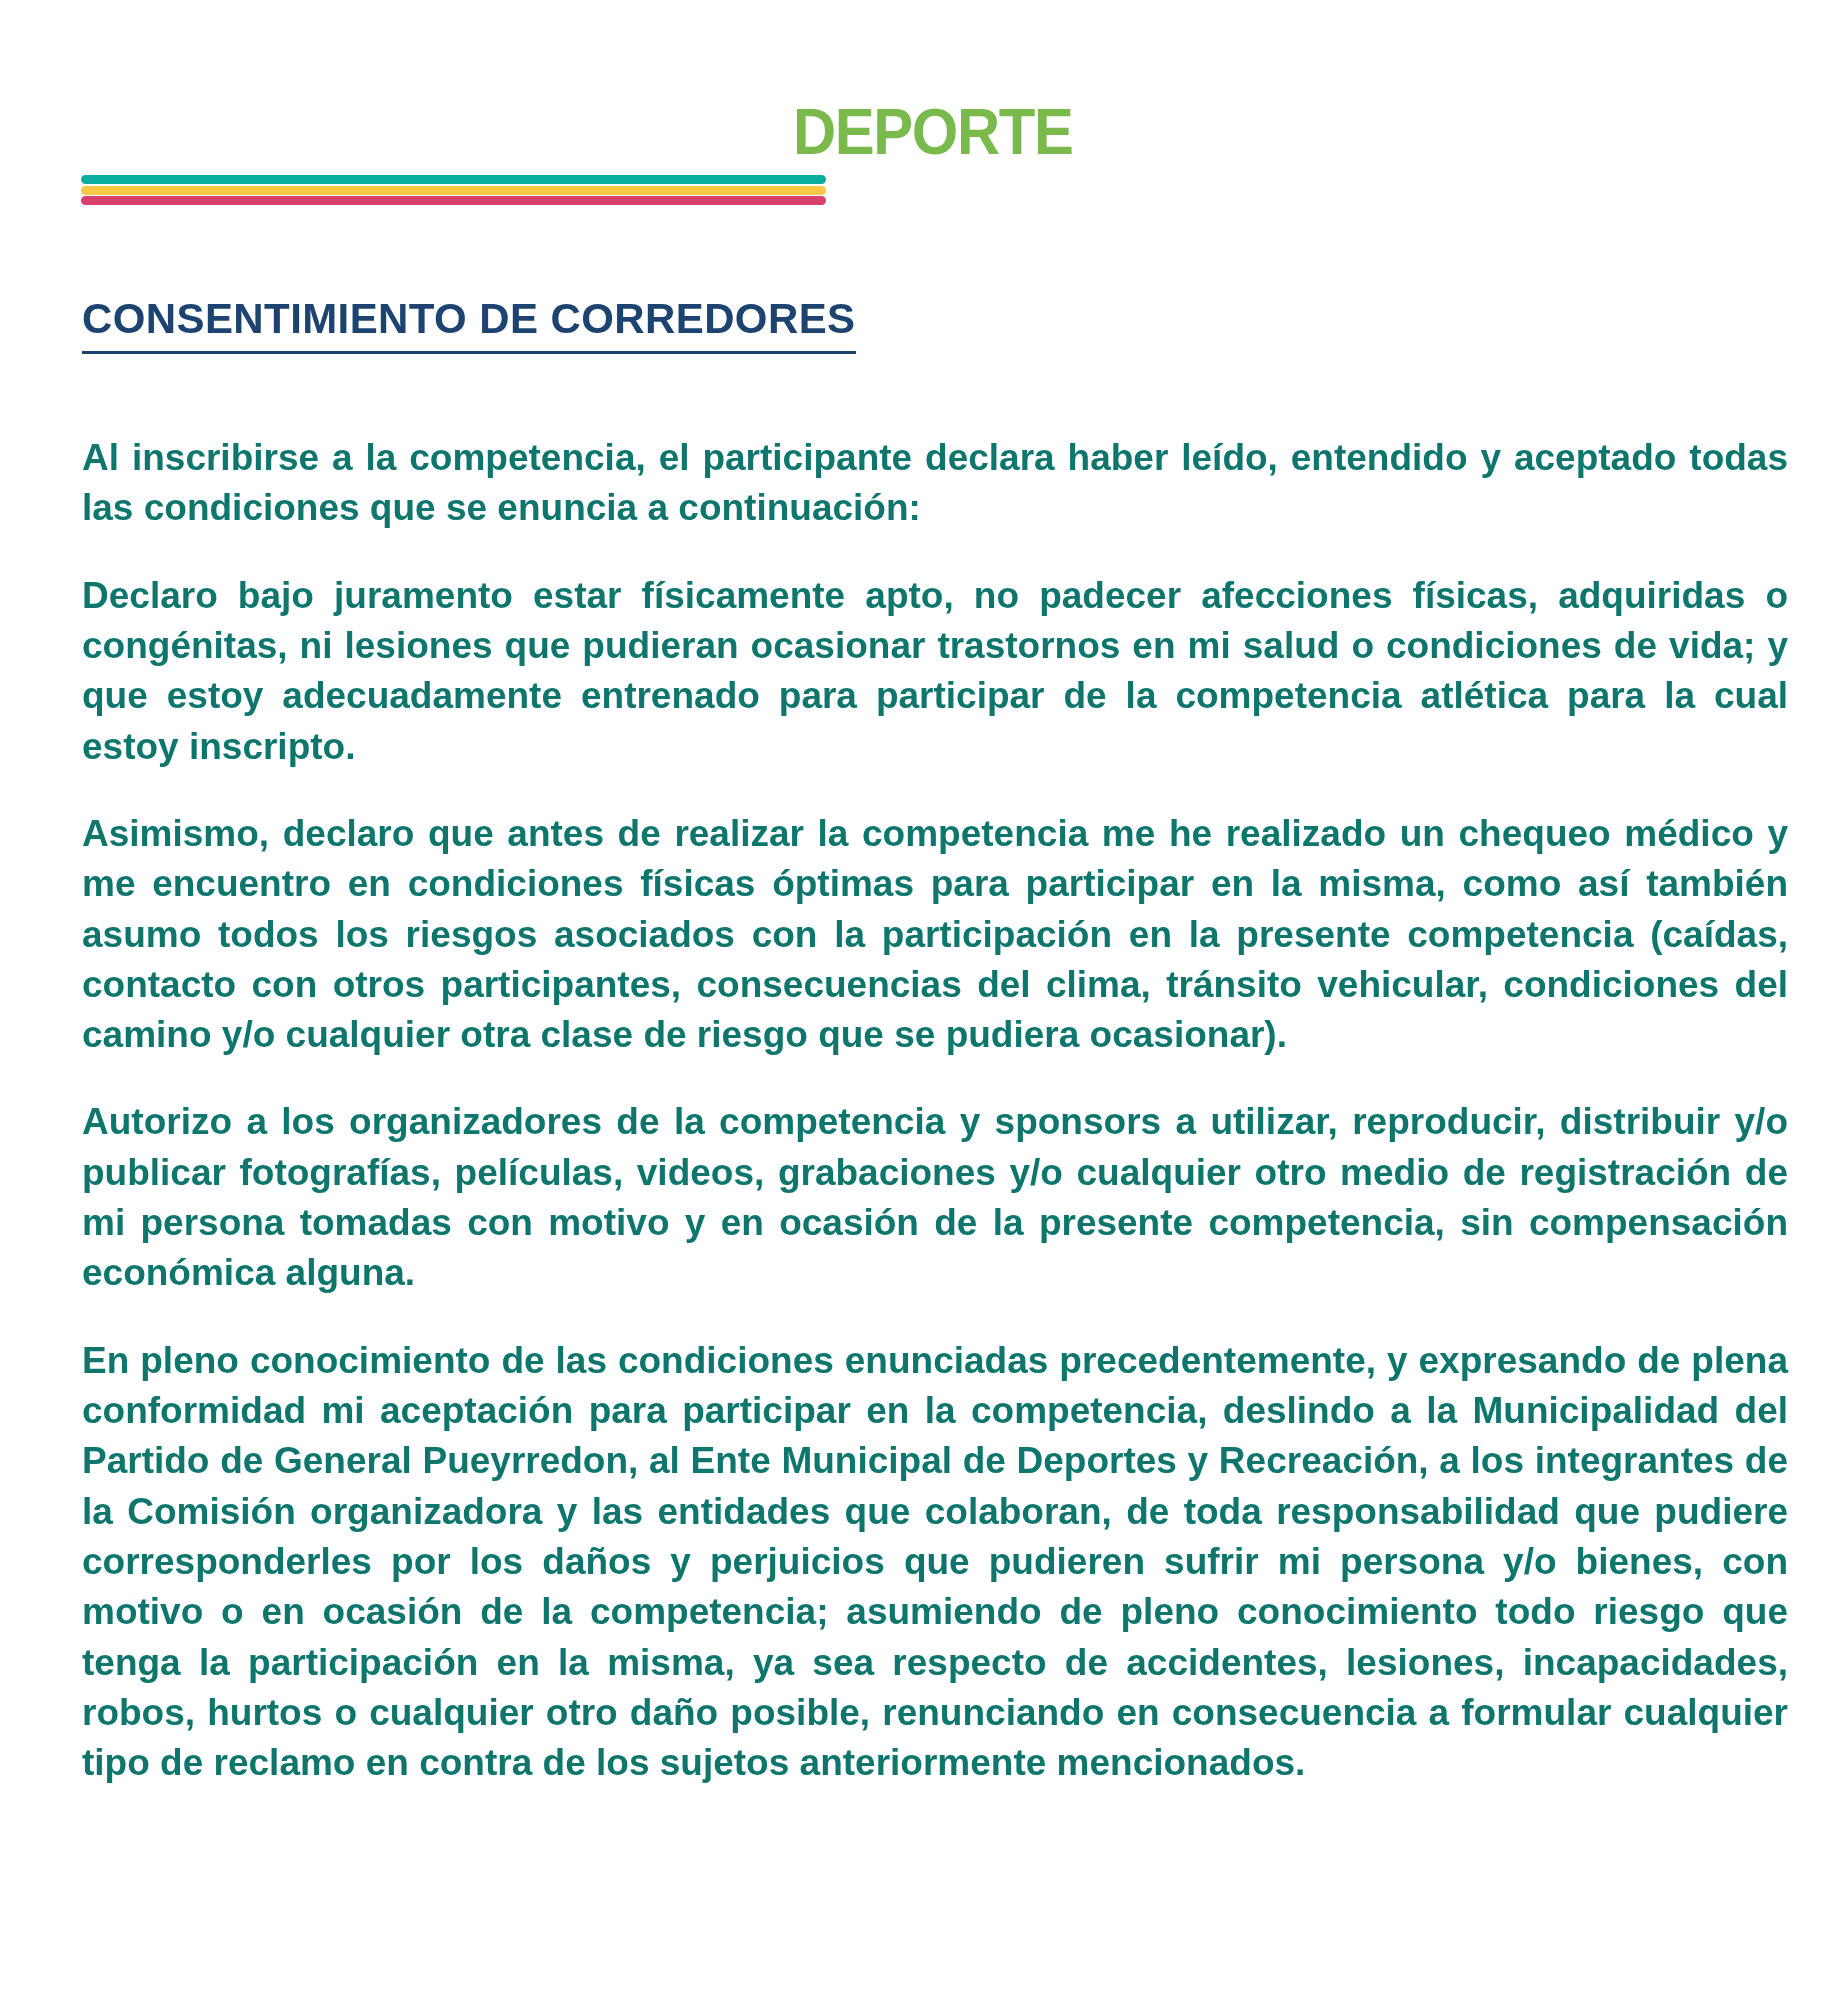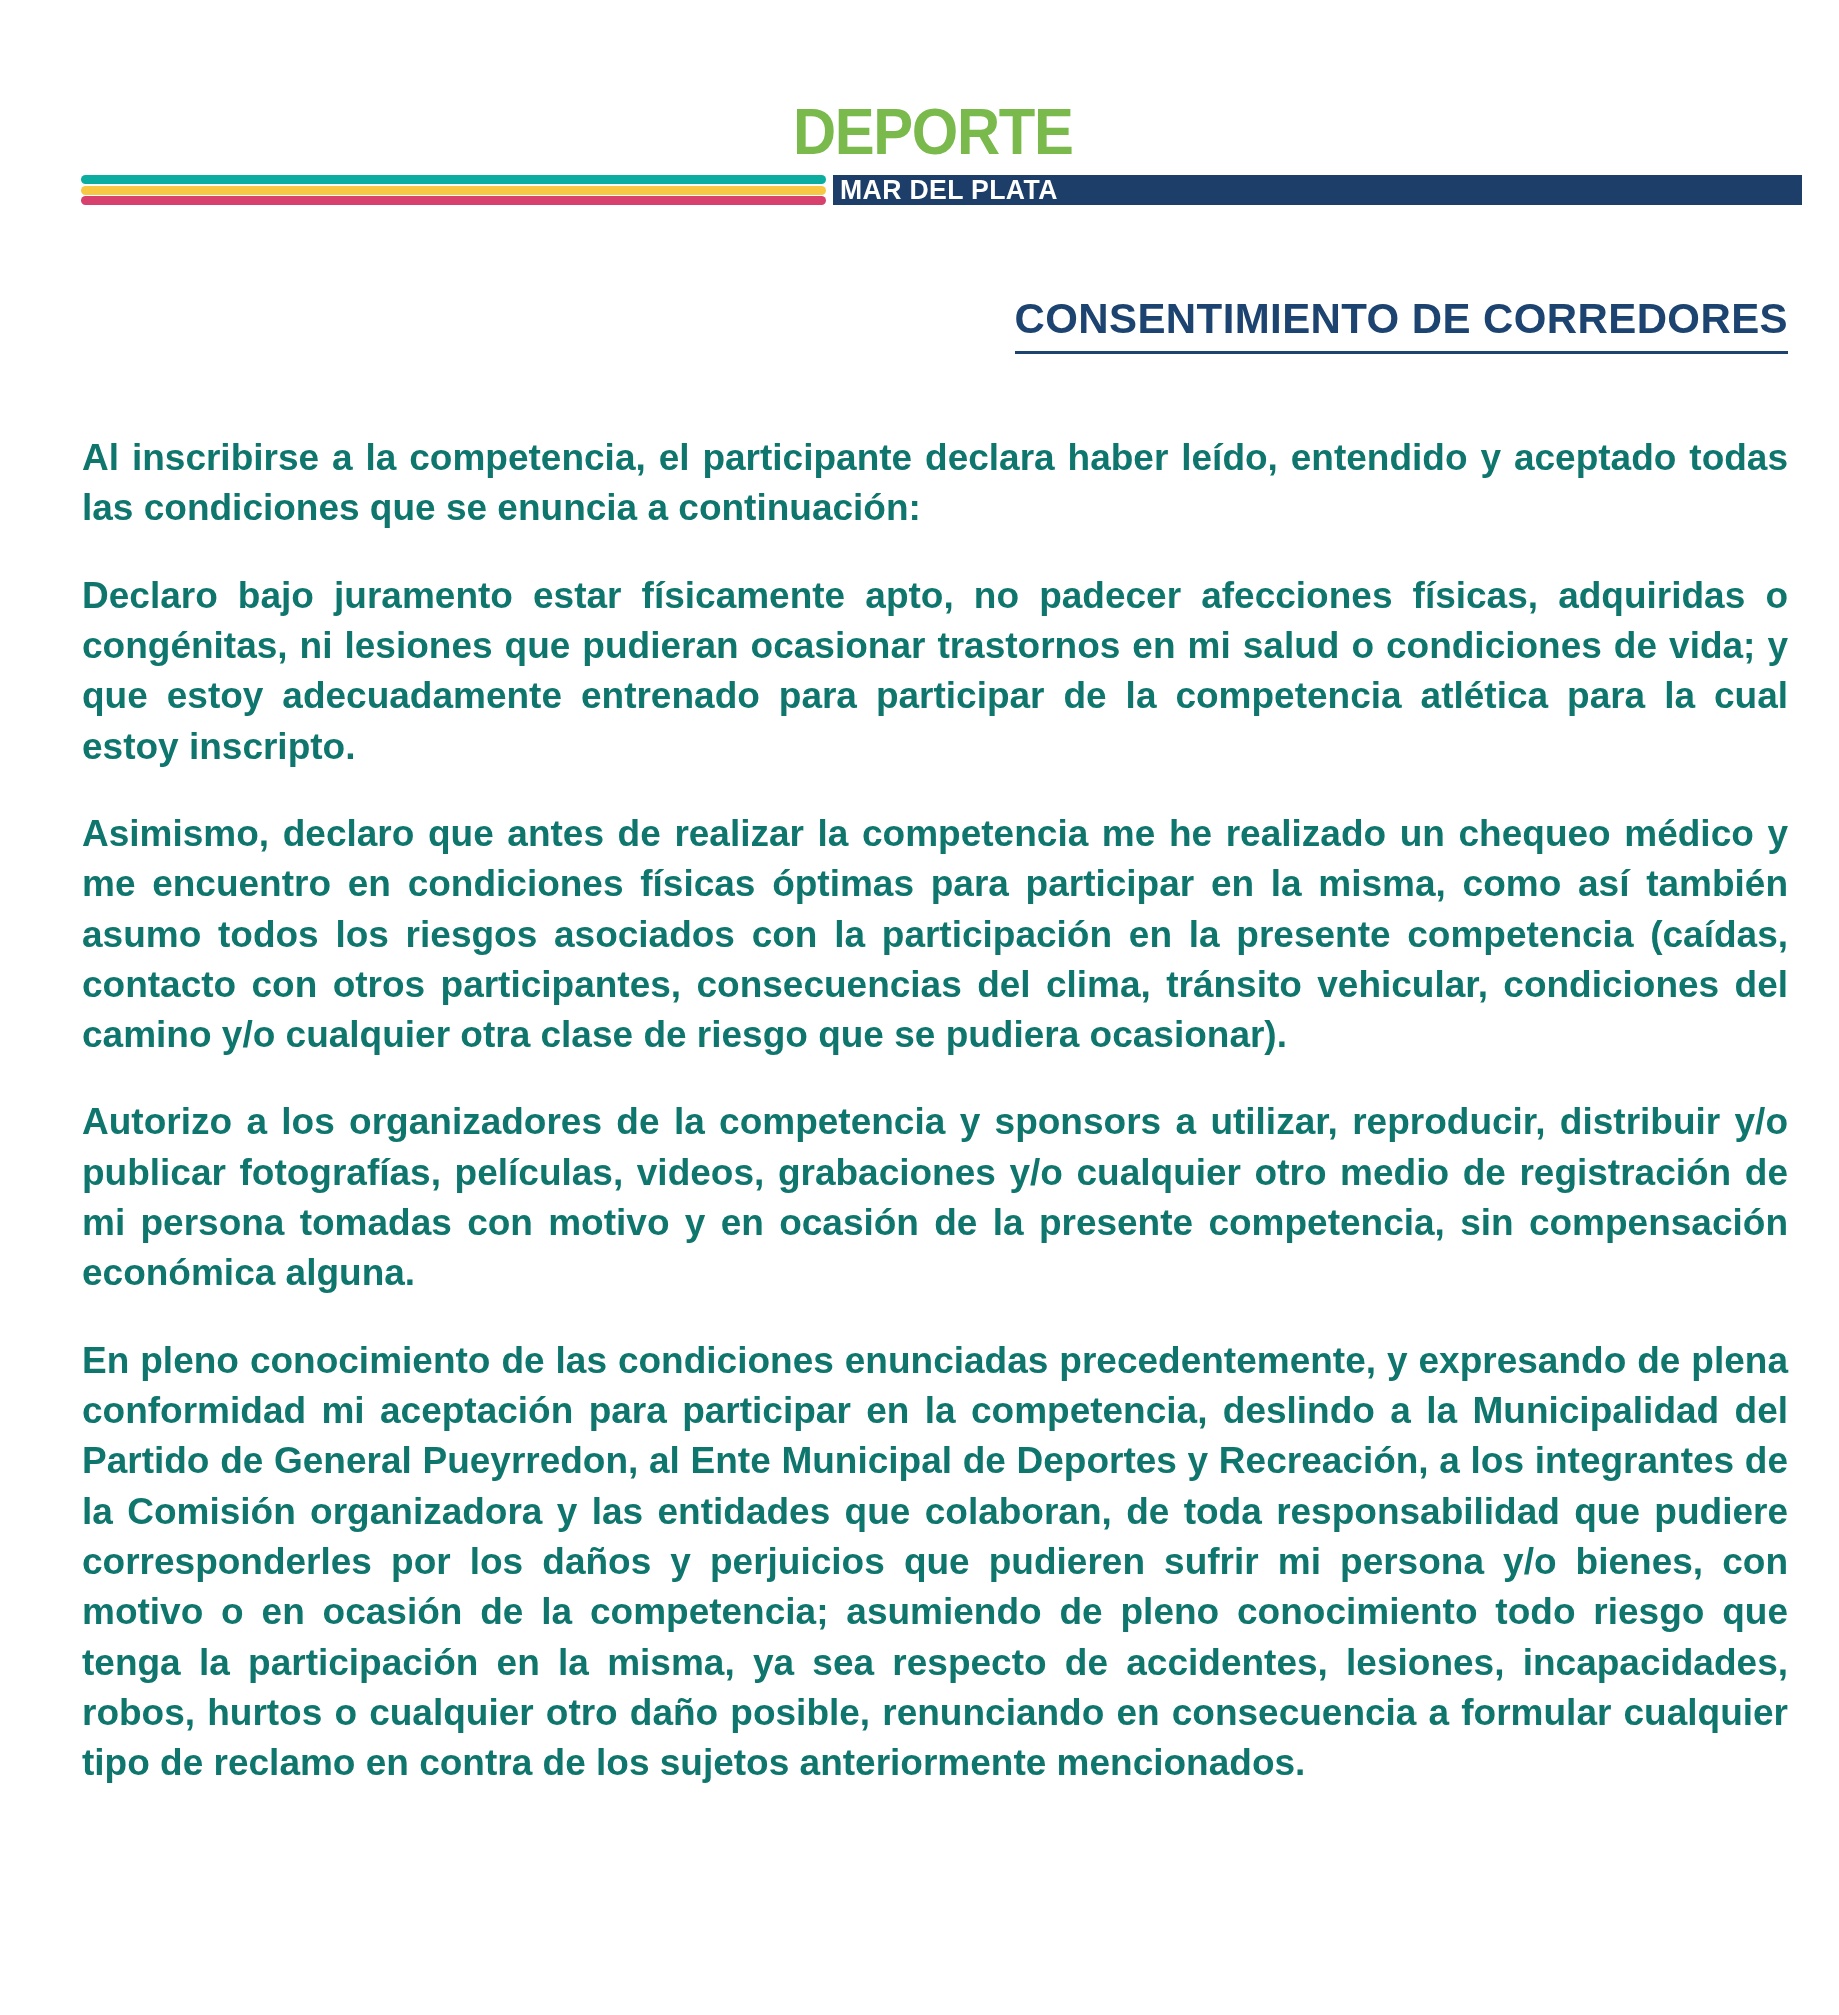--- a/index.html
+++ b/index.html
@@ -71,21 +71,21 @@
     transform-origin: left center;
     white-space: nowrap;
   }
 
   
   .titlewrap {
     position: absolute;
     top: 295px;
     left: 82px;
     width: 1706px;
-    text-align: right;
+    text-align: left;
   }
   .title {
     display: inline-block;
     margin: 0;
     font-size: 42px;
     font-weight: bold;
     color: #1D4470;
     letter-spacing: 0.4px;
     border-bottom: 3.7px solid #1D4470;
     padding-bottom: 8.2px;
@@ -116,23 +116,20 @@
 
   <header class="header">
     <div class="deporte">DEPORTE</div>
 
     <div class="stripes">
       <div class="stripe teal"></div>
       <div class="stripe yellow"></div>
       <div class="stripe pink"></div>
     </div>
 
-    <div class="navybar">
-      <span class="subtitle">MAR DEL PLATA</span>
-    </div>
   </header>
 
   <div class="titlewrap">
     <h1 class="title">CONSENTIMIENTO DE CORREDORES</h1>
   </div>
 
   <main class="content">
     <p>Al inscribirse a la competencia, el participante declara haber leído, entendido y aceptado todas las condiciones que se enuncia a continuación:</p>
     <p>Declaro bajo juramento estar físicamente apto, no padecer afecciones físicas, adquiridas o congénitas, ni lesiones que pudieran ocasionar trastornos en mi salud o condiciones de vida; y que estoy adecuadamente entrenado para participar de la competencia atlética para la cual estoy inscripto.</p>
     <p>Asimismo, declaro que antes de realizar la competencia me he realizado un chequeo médico y me encuentro en condiciones físicas óptimas para participar en la misma, como así también asumo todos los riesgos asociados con la participación en la presente competencia (caídas, contacto con otros participantes, consecuencias del clima, tránsito vehicular, condiciones del camino y/o cualquier otra clase de riesgo que se pudiera ocasionar).</p>

